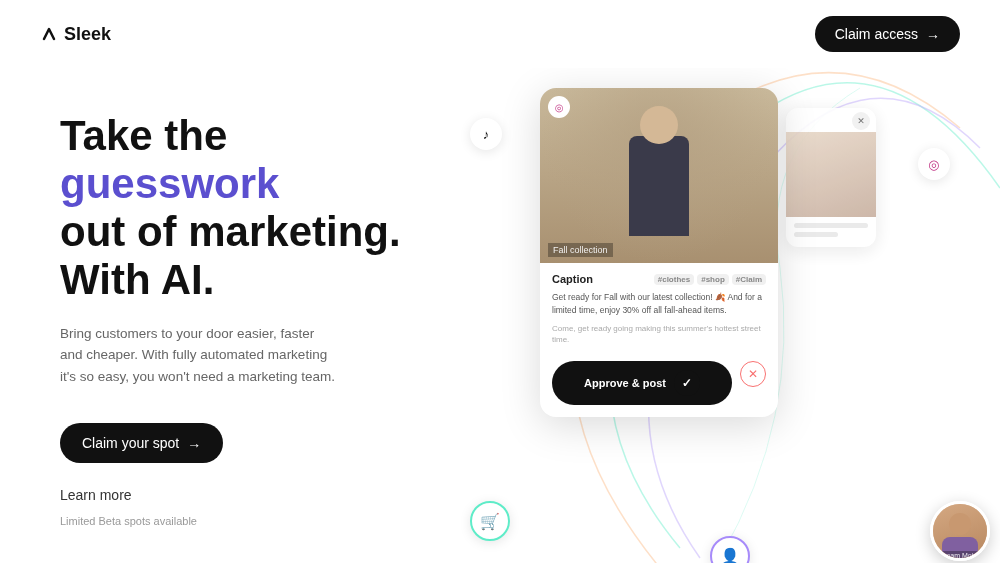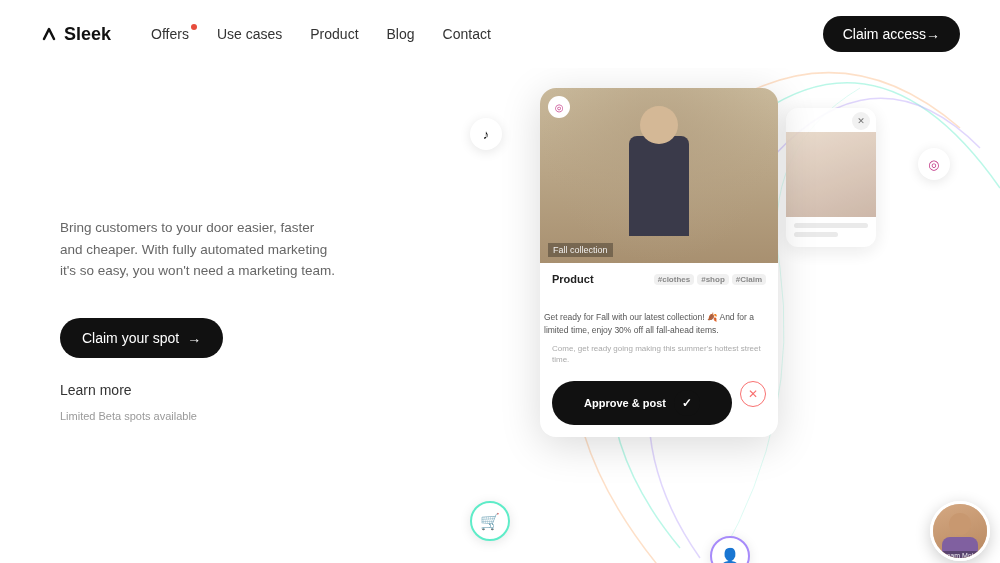--- a/index.html
+++ b/index.html
@@ -61,20 +61,21 @@
       background: #111;
       color: #fff;
       border: none;
       padding: 10px 20px;
       border-radius: 24px;
       font-size: 14px;
       font-weight: 500;
       cursor: pointer;
       display: flex;
       align-items: center;
+      gap: 8px;
     }
 
     
     .hero {
       display: flex;
       position: relative;
       height: calc(563px - 60px);
     }
 
     
@@ -287,23 +288,22 @@
     .caption-tag {
       font-size: 8px;
       color: #888;
       background: #f0f0f0;
       padding: 1px 4px;
       border-radius: 4px;
     }
     .card-caption-text {
       font-size: 8.5px;
       color: #555;
-      padding: 2px 4px 6px;
+      padding: 2px 12px 6px;
       line-height: 1.5;
-      margin-top: 20px;
     }
     .card-caption-text2 {
       font-size: 8px;
       color: #aaa;
       padding: 0 12px 8px;
       line-height: 1.4;
     }
     .card-image-label {
       position: absolute;
       bottom: 6px;
@@ -470,39 +470,33 @@
 </head>
 <body>
 
 <nav class="navbar">
   <div class="logo">
     <svg class="logo-icon" viewBox="0 0 18 18" fill="none" xmlns="http://www.w3.org/2000/svg">
       <path d="M4 14 L9 4 L14 14" stroke="#111" stroke-width="2.5" stroke-linecap="round" stroke-linejoin="round"></path>
     </svg>
     <span>Sleek</span>
   </div>
-  <div class="nav-links">
-    <span class="nav-link nav-link-offers">
-      <span>Offers</span>
-      <span class="nav-badge"></span>
-    </span>
-    <span class="nav-link">Use cases</span>
-    <span class="nav-link">Product</span>
-    <span class="nav-link">Blog</span>
-    <span class="nav-link">Contact</span>
-  </div>
   <button class="nav-cta">
     <span>Claim access</span>
     <span>→</span>
   </button>
 </nav>
 
 <div class="hero">
 
   <div class="hero-left">
+    <h1 class="hero-title">
+      <span>Take the </span><span class="hero-title-highlight">guesswork</span><br>
+      out of marketing.<br>With AI.
+    </h1>
     <p class="hero-subtitle">Bring customers to your door easier, faster and cheaper. With fully automated marketing it's so easy, you won't need a marketing team.</p>
     <div class="hero-buttons">
       <button class="btn-primary">
         <span>Claim your spot</span>
         <span>→</span>
       </button>
       <button class="btn-secondary">Learn more</button>
     </div>
     <span class="hero-note">Limited Beta spots available</span>
   </div>
@@ -552,21 +546,21 @@
                 <div class="person-body"></div>
               </div>
             </div>
             <div class="card-instagram-icon">
               <span style="font-size:10px; color:#c13584;">◎</span>
             </div>
             <span class="card-image-label">Fall collection</span>
           </div>
         </div>
         <div class="card-caption-label">
-          <span>Product</span>
+          <span>Caption</span>
           <div class="caption-tags">
             <span class="caption-tag">#clothes</span>
             <span class="caption-tag">#shop</span>
             <span class="caption-tag">#Claim</span>
           </div>
         </div>
         <p class="card-caption-text">Get ready for Fall with our latest collection! 🍂 And for a limited time, enjoy 30% off all fall-ahead items.</p>
         <p class="card-caption-text2">Come, get ready going making this summer's hottest street time.</p>
         <div class="card-actions">
           <button class="btn-approve">

